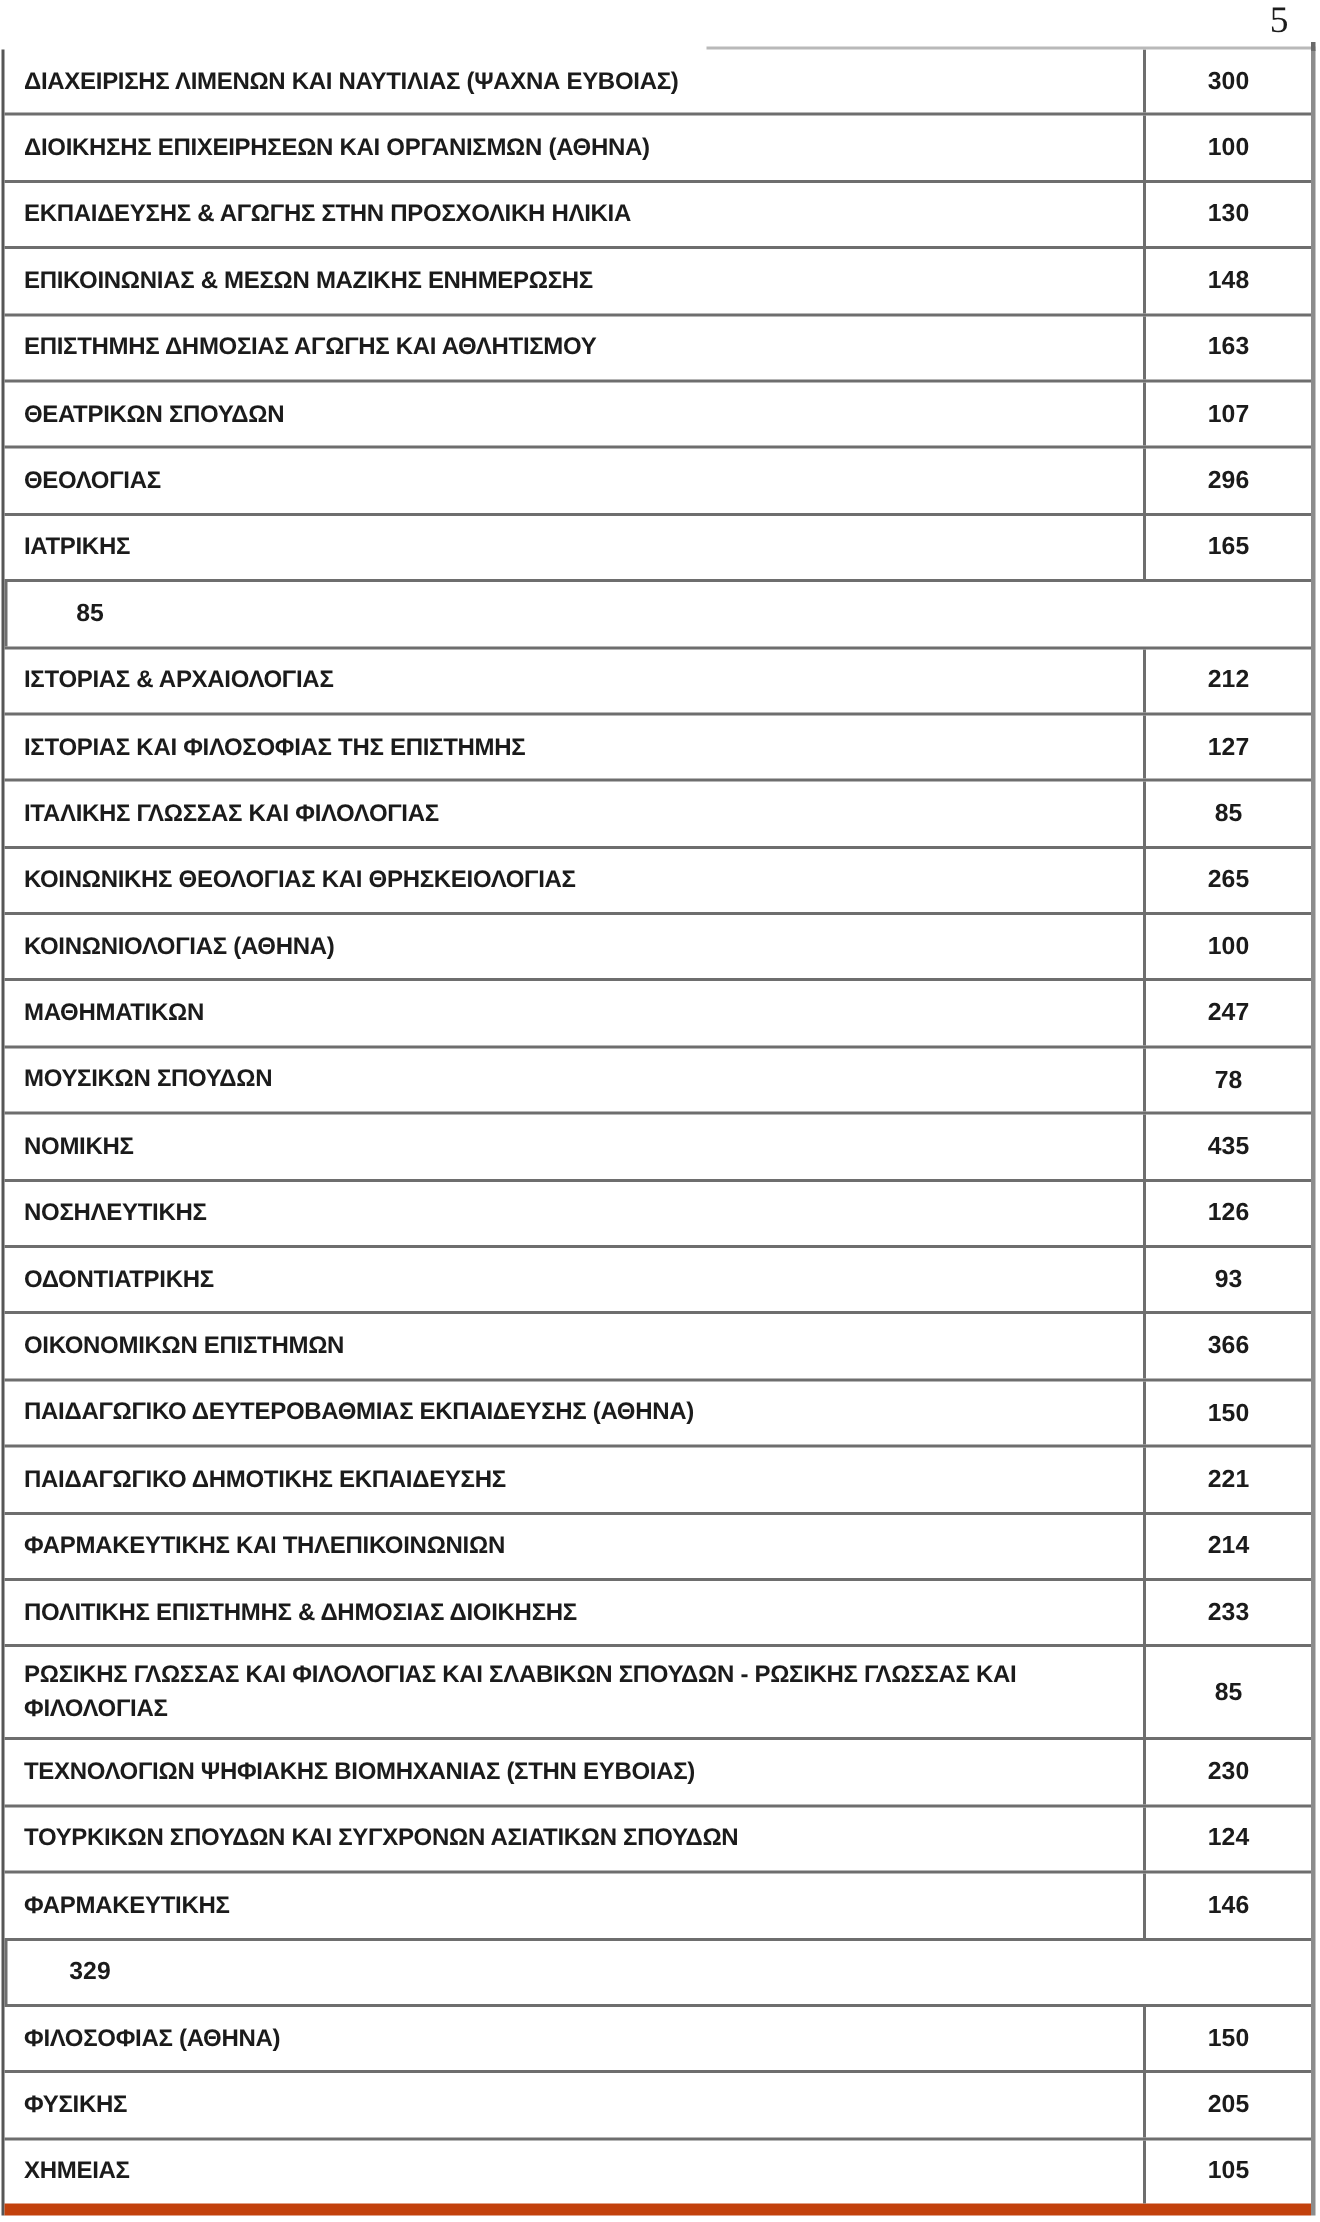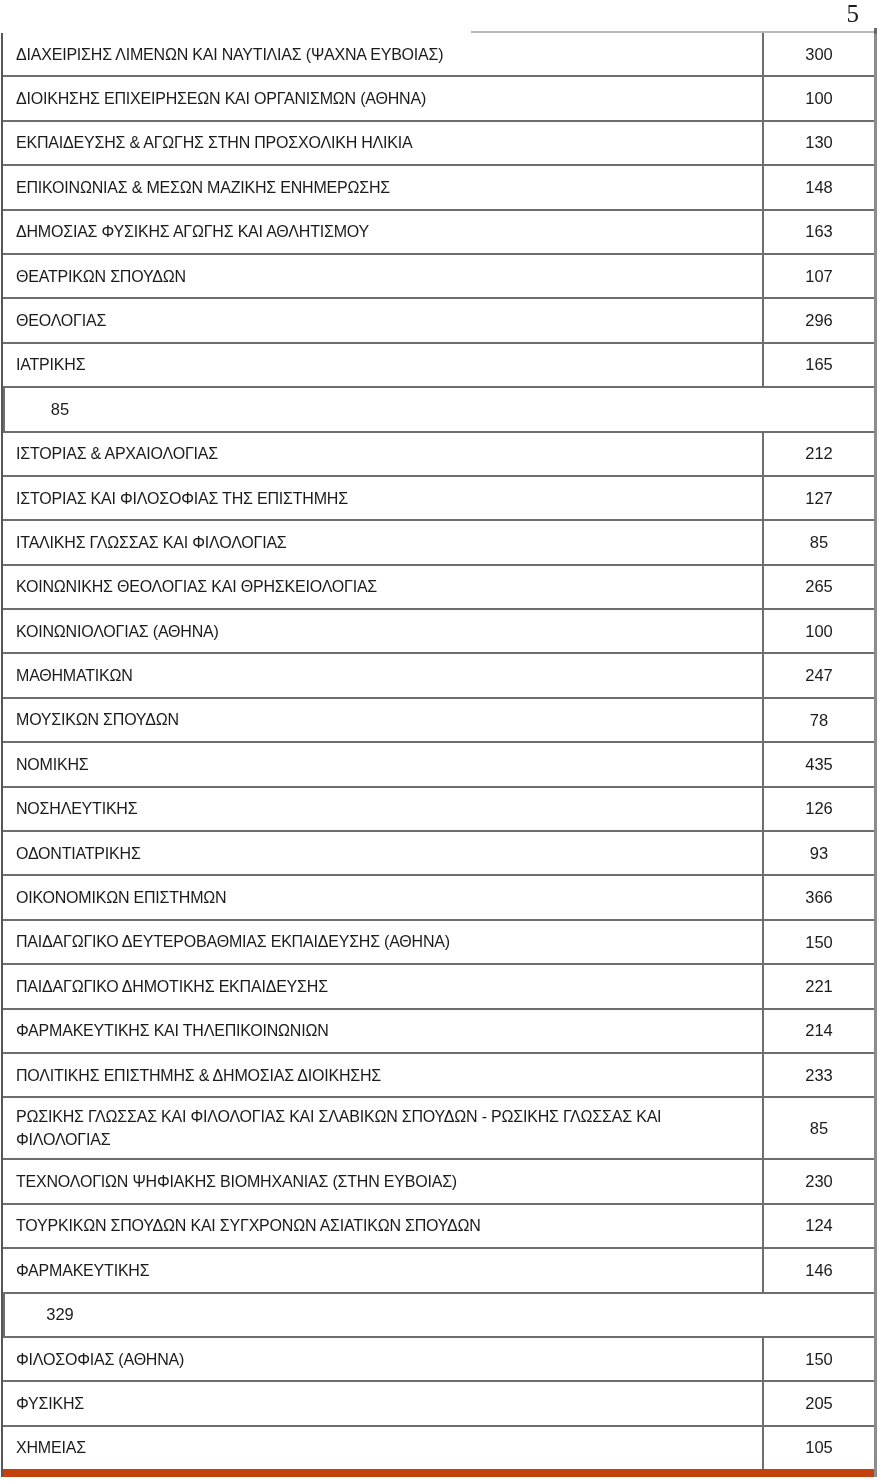--- a/index.html
+++ b/index.html
@@ -63,34 +63,34 @@
   .row:last-child {
     border-bottom: 8px solid #c2410c;
   }
   .name-cell {
     flex: 1;
     display: flex;
     align-items: center;
     padding-left: 13px;
     padding-right: 48px;
     font-size: 16px;
-    font-weight: 400;
+    font-weight: 700;
     letter-spacing: -0.2px;
     line-height: 1.45;
     color: #1b1b1b;
   }
   .num-cell {
     width: 112px;
     box-sizing: border-box;
     border-left: 2px solid #6e6e6e;
     display: flex;
     align-items: center;
     justify-content: center;
     font-size: 16.5px;
-    font-weight: 400;
+    font-weight: 700;
     color: #1b1b1b;
     text-align: right;
   }
 </style>
 </head>
 <body>
 
 <div class="page-number">5</div>
 
 <div class="dept-table">
@@ -111,21 +111,21 @@
     <div class="name-cell">ΕΚΠΑΙΔΕΥΣΗΣ &amp; ΑΓΩΓΗΣ ΣΤΗΝ ΠΡΟΣΧΟΛΙΚΗ ΗΛΙΚΙΑ</div>
     <div class="num-cell">130</div>
   </div>
 
   <div class="row">
     <div class="name-cell">ΕΠΙΚΟΙΝΩΝΙΑΣ &amp; ΜΕΣΩΝ ΜΑΖΙΚΗΣ ΕΝΗΜΕΡΩΣΗΣ</div>
     <div class="num-cell">148</div>
   </div>
 
   <div class="row">
-    <div class="name-cell">ΔΗΜΟΣΙΑΣ ΦΥΣΙΚΗΣ ΑΓΩΓΗΣ ΚΑΙ ΑΘΛΗΤΙΣΜΟΥ</div>
+    <div class="name-cell">ΕΠΙΣΤΗΜΗΣ ΔΗΜΟΣΙΑΣ ΑΓΩΓΗΣ ΚΑΙ ΑΘΛΗΤΙΣΜΟΥ</div>
     <div class="num-cell">163</div>
   </div>
 
   <div class="row">
     <div class="name-cell">ΘΕΑΤΡΙΚΩΝ ΣΠΟΥΔΩΝ</div>
     <div class="num-cell">107</div>
   </div>
 
   <div class="row">
     <div class="name-cell">ΘΕΟΛΟΓΙΑΣ</div>

